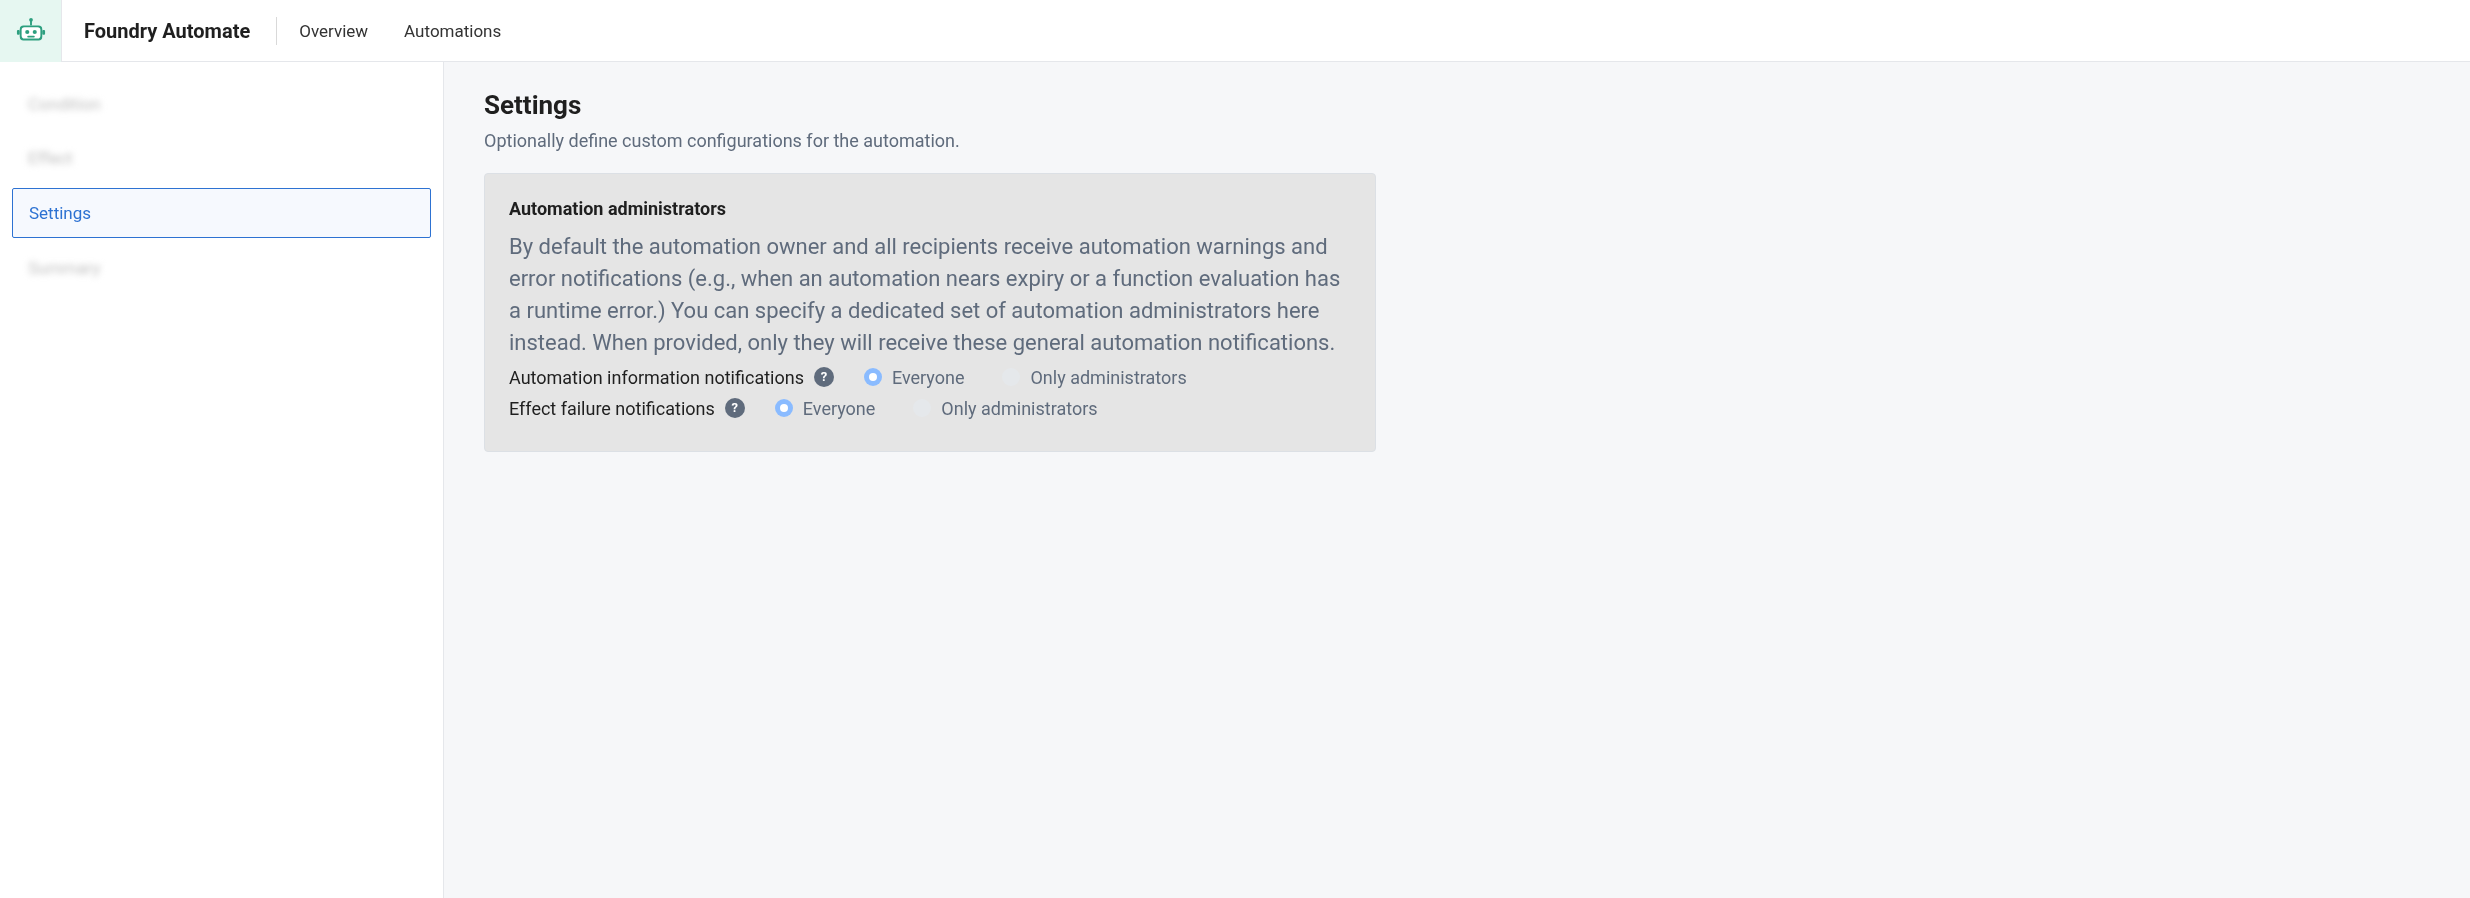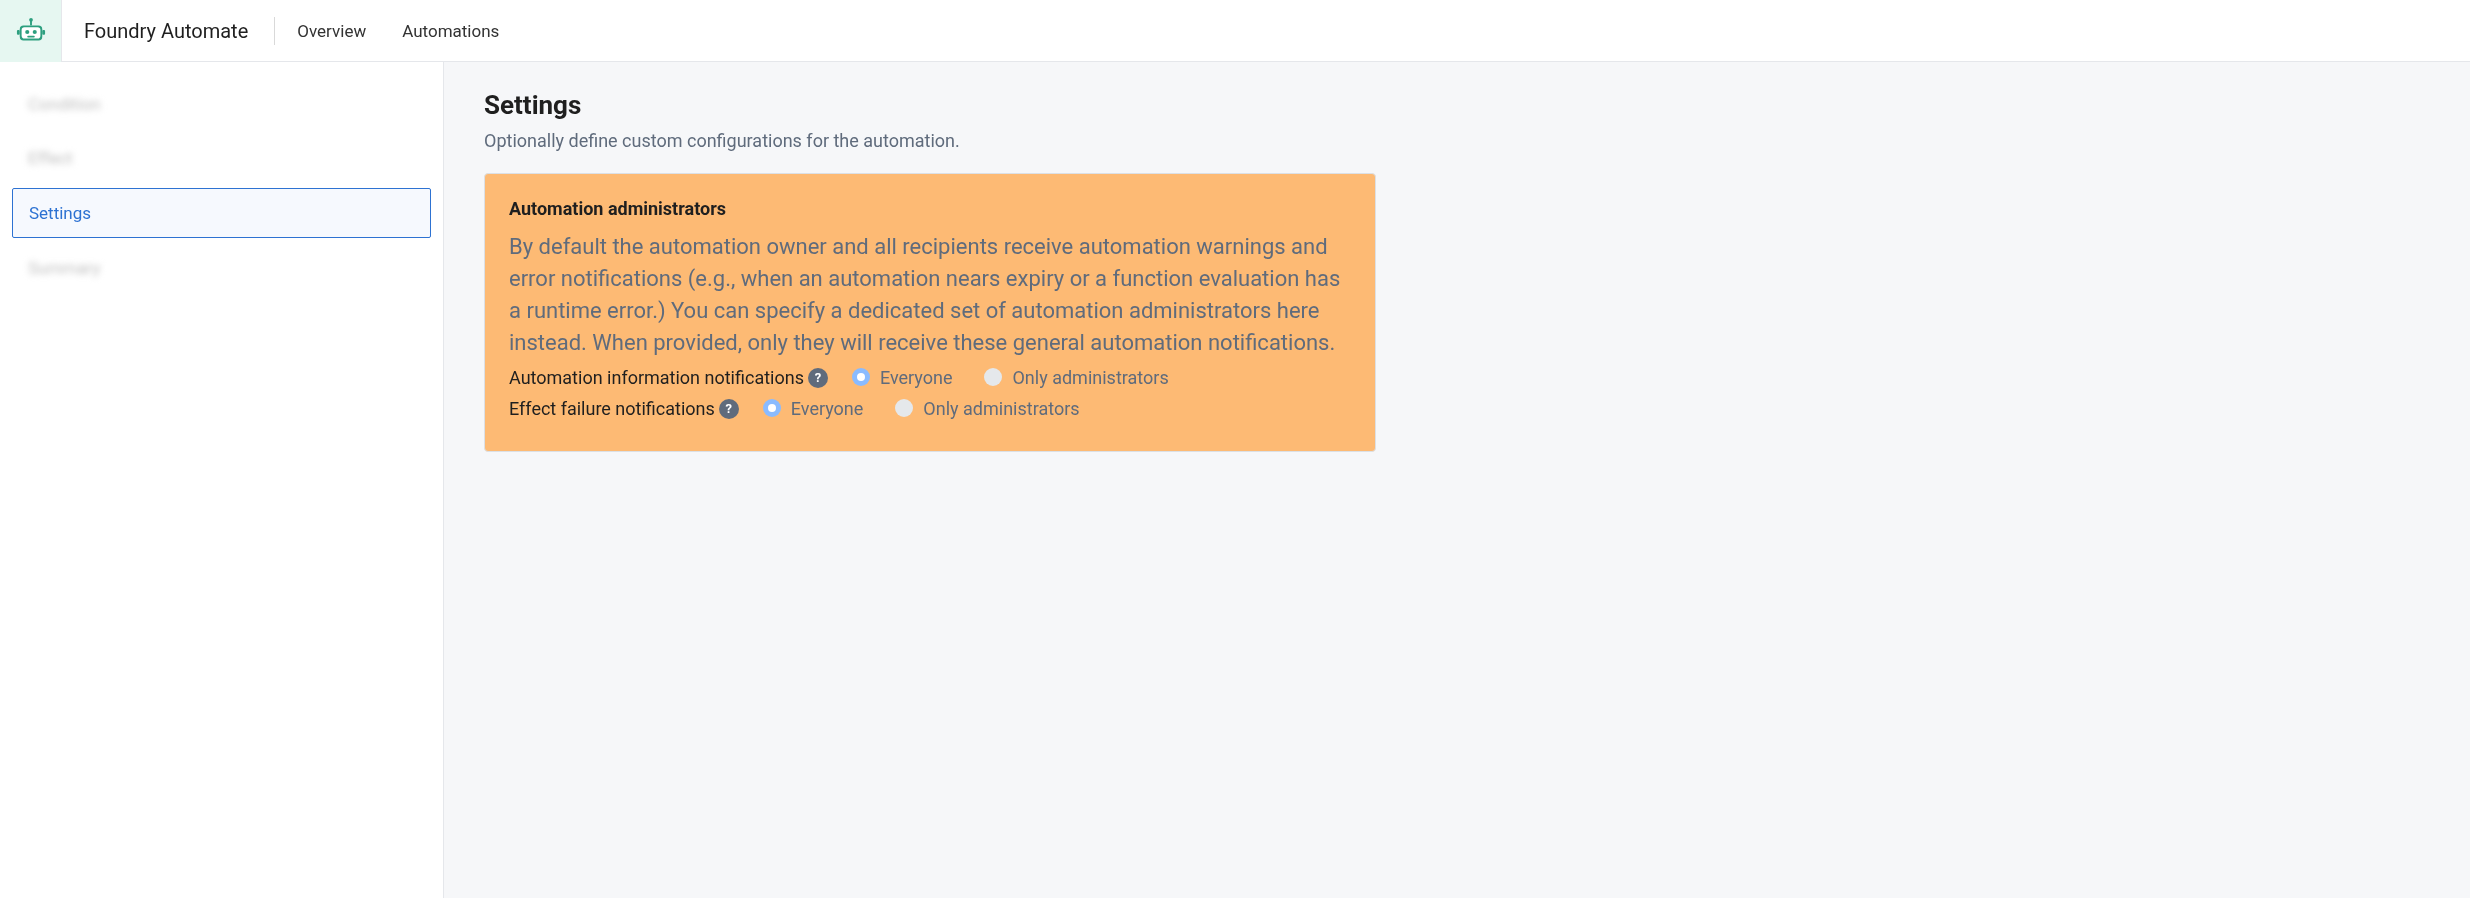--- a/index.html
+++ b/index.html
@@ -1,48 +1,48 @@
 <!DOCTYPE html>
 <html><head>
   <meta charset="utf-8">
   <style>
     * { box-sizing: border-box; margin: 0; padding: 0; }
     body { font-family: -apple-system, BlinkMacSystemFont, "Segoe UI", Roboto, Helvetica, Arial, sans-serif; color: #1f1f1f; background: #ffffff; }
     
     .topbar { display: flex; align-items: center; height: 62px; border-bottom: 1px solid #e5e7eb; background: #ffffff; }
     .logo-cell { width: 62px; height: 62px; display: flex; align-items: center; justify-content: center; background: #e6f7f1; border-right: 1px solid #e5e7eb; }
     .logo-cell svg { width: 30px; height: 28px; }
-    .app-title { font-size: 20px; font-weight: 400; color: #1f1f1f; padding: 0 22px; }
+    .app-title { font-size: 20px; font-weight: 700; color: #1f1f1f; padding: 0 22px; }
     .divider { width: 1px; height: 28px; background: #d9d9d9; margin: 0 4px; }
     .nav-link { font-size: 17px; font-weight: 400; color: #333; padding: 0 18px; cursor: pointer; }
 
     .workspace { display: flex; height: calc(898px - 62px); }
 
     .sidebar { width: 444px; border-right: 1px solid #e5e7eb; background: #ffffff; }
     .sidebar-header { display: flex; align-items: center; gap: 18px; height: 62px; padding: 0 22px; border-bottom: 1px solid #e5e7eb; }
     .sidebar-header .back { cursor: pointer; color: #5f6b7c; }
     .sidebar-title { font-size: 19px; font-weight: 700; color: #1f1f1f; }
 
     .steps { padding: 18px 12px; }
     .step { padding: 14px 16px; font-size: 17px; margin-bottom: 6px; border-radius: 2px; }
     .step.blurred { color: #bfbfbf; filter: blur(3px); user-select: none; }
     .step.active { border: 1px solid #2d72d2; background: #f6f9fe; color: #2d72d2; font-weight: 400; }
 
     .main { flex: 1; background: #f6f7f9; padding: 28px 120px 40px 40px; }
     .page-title { font-size: 26px; font-weight: 700; color: #1f1f1f; margin-bottom: 10px; }
     .page-sub { font-size: 18px; color: #5f6b7c; margin-bottom: 22px; }
 
-    .card { background: #fdba74; border: 1px solid #dce0e5; border-radius: 4px; padding: 24px 24px 22px 24px; max-width: 892px; }
+    .card { background: #e5e5e5; border: 1px solid #dce0e5; border-radius: 4px; padding: 24px 24px 22px 24px; max-width: 892px; }
     .section-label { font-size: 18px; font-weight: 700; color: #1f1f1f; margin-bottom: 12px; }
 
     .select-input { width: 100%; border: 1px solid #c5cbd3; border-radius: 3px; padding: 10px 14px; font-size: 18px; color: #5f6b7c; background: #ffffff; margin-bottom: 18px; cursor: text; }
 
     .help-text { font-size: 22px; color: #5f6b7c; line-height: 1.45; margin-bottom: 8px; }
 
-    .radio-row { display: flex; align-items: flex-end; gap: 4px; font-size: 18px; margin-bottom: 10px; }
+    .radio-row { display: flex; align-items: flex-start; gap: 10px; font-size: 18px; margin-bottom: 10px; }
     .radio-row .label { color: #1f1f1f; }
     .help-icon { width: 20px; height: 20px; border-radius: 50%; background: #5f6b7c; color: #ffffff; display: inline-flex; align-items: center; justify-content: center; font-size: 13px; font-weight: 700; cursor: help; margin-right: 20px; }
 
     .radio-opt { display: inline-flex; align-items: center; gap: 10px; margin-right: 28px; cursor: pointer; }
     .radio-circle { width: 18px; height: 18px; border-radius: 50%; position: relative; }
     .radio-circle.selected { background: #8abbff; }
     .radio-circle.selected::after { content: ""; position: absolute; left: 5px; top: 5px; width: 8px; height: 8px; border-radius: 50%; background: #ffffff; }
     .radio-circle.unselected { background: #e5e8eb; }
     .radio-text { color: #5f6b7c; }
   </style>

